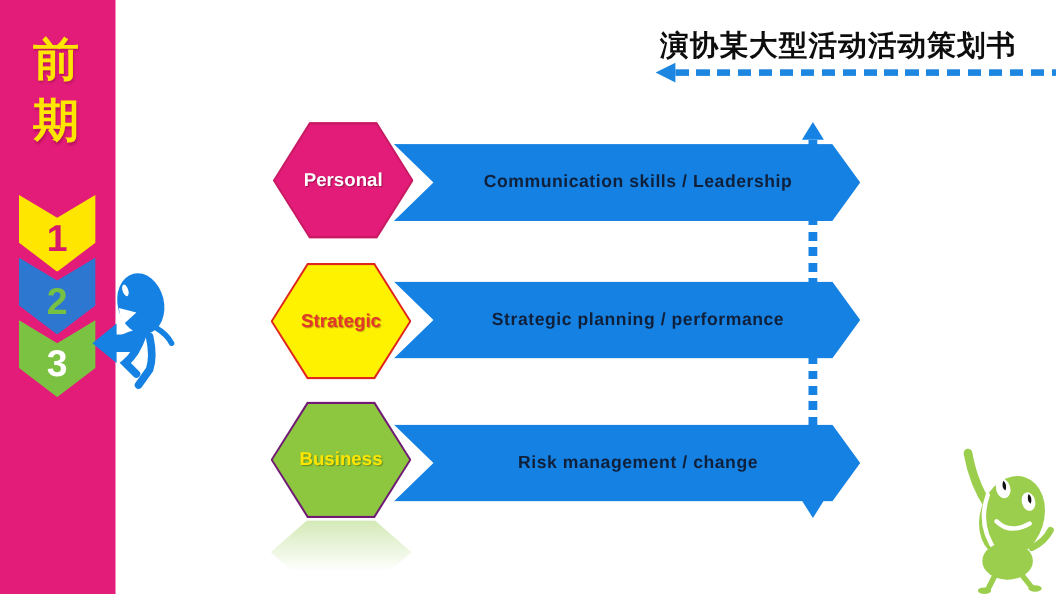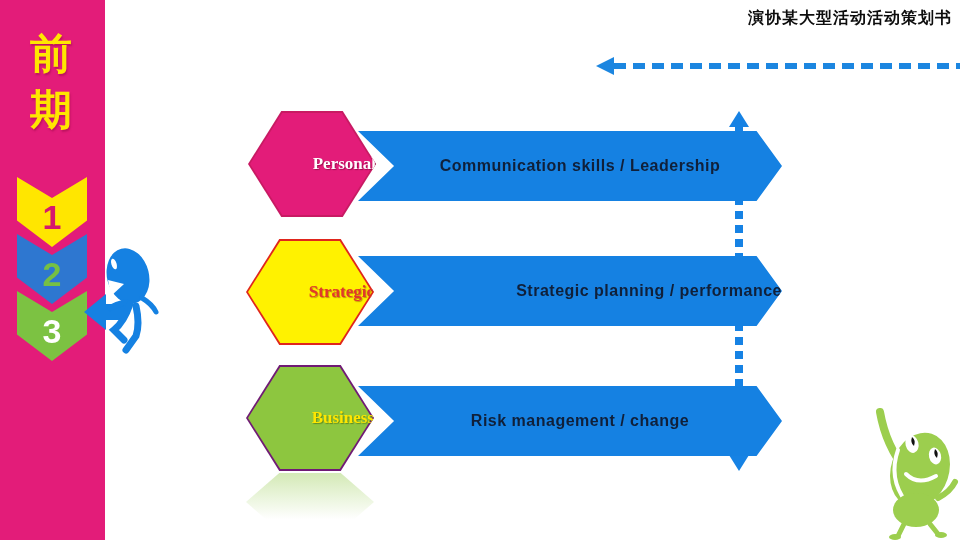--- a/index.html
+++ b/index.html
@@ -33,22 +33,22 @@
   .chevron span { font-size: 34px; font-weight: bold; line-height: 1; padding-top: 10px; }
   .chev-1 { top: 177px; background: #FFE600; z-index: 5; }
   .chev-1 span { color: #D6186E; }
   .chev-2 { top: 234px; background: #2E77D0; z-index: 4; }
   .chev-2 span { color: #76C043; }
   .chev-3 { top: 291px; background: #7CC242; z-index: 3; }
   .chev-3 span { color: #ffffff; }
 
   
   .slide-title {
-    position: absolute; left: 600px; top: 8px; width: 352px;
-    text-align: right; font-size: 16px; font-weight: bold; color: #0d0d0d;
+    position: absolute; left: 600px; top: 24px; width: 352px;
+    text-align: left; font-size: 26px; font-weight: bold; color: #0d0d0d;
     letter-spacing: 1px;
   }
   .dashed-arrow {
     position: absolute; left: 614px; top: 63px; width: 346px; height: 6px;
     background: repeating-linear-gradient(to right, #1C86E0 0 12px, transparent 12px 19px);
   }
   .dashed-arrow-head {
     position: absolute; left: 596px; top: 57px; width: 0; height: 0;
     border-right: 18px solid #1C86E0;
     border-top: 9px solid transparent; border-bottom: 9px solid transparent;
@@ -76,28 +76,28 @@
     position: absolute; left: 358px; width: 424px; height: 70px;
     background: #1581E2; z-index: 2;
     clip-path: polygon(0 0, 94% 0, 100% 50%, 94% 100%, 0 100%, 8.5% 50%);
     display: flex; align-items: center; justify-content: center;
   }
   .banner span {
     color: #10203A; font-size: 16px; font-weight: bold; letter-spacing: .5px;
     padding-left: 20px;
   }
   .banner-1 { top: 131px; text-align: right; }
-  .banner-2 { top: 256px; justify-content: flex-end; }
+  .banner-2 { top: 256px; }
   .banner-3 { top: 386px; }
 
   
   .hex {
     position: absolute; width: 128px; height: 106px; z-index: 3;
     clip-path: polygon(0 50%, 26% 0, 74% 0, 100% 50%, 74% 100%, 26% 100%);
-    display: flex; align-items: center; justify-content: flex-end; font-family: Liberation Serif, serif;
+    display: flex; align-items: center; justify-content: center;
   }
   .hex .hex-fill {
     position: absolute; left: 2px; top: 2px; right: 2px; bottom: 2px;
     clip-path: polygon(0 50%, 26% 0, 74% 0, 100% 50%, 74% 100%, 26% 100%);
   }
   .hex span { position: relative; font-size: 17px; font-weight: bold; z-index: 1; }
   .hex-1 { left: 248px; top: 111px; background: #C81A63; }
   .hex-1 .hex-fill { background: #E31C79; }
   .hex-1 span { color: #fff; text-shadow: 1px 1px 1px rgba(90,0,40,.5); }
   .hex-2 { left: 246px; top: 239px; background: #E0251C; }

